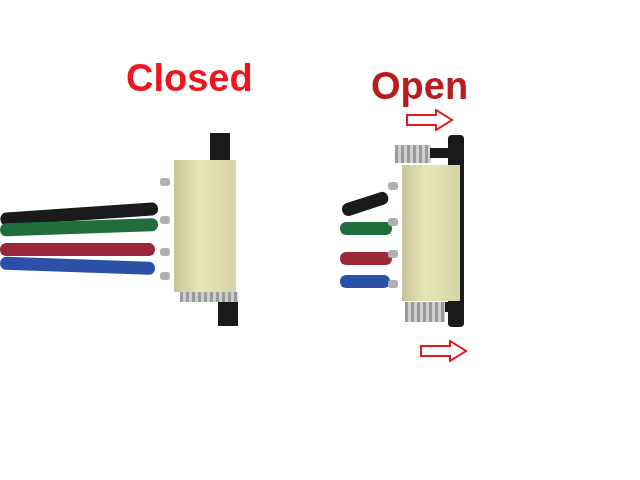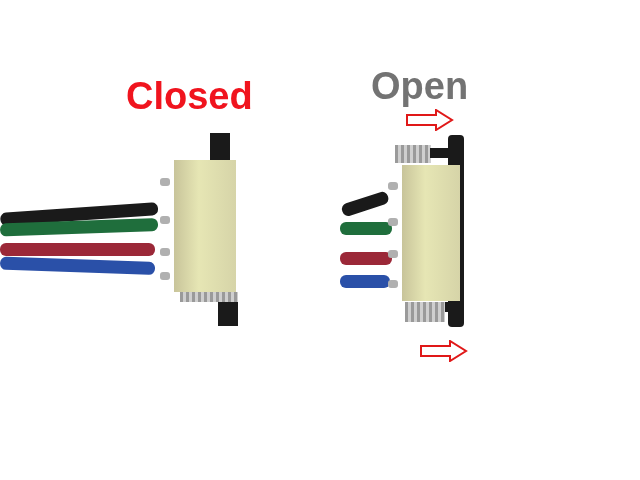--- a/index.html
+++ b/index.html
@@ -1,19 +1,19 @@
 <!DOCTYPE html>
 <html><head>
 <meta charset="utf-8">
 <style>
   html,body{margin:0;padding:0;}
   body{width:640px;height:480px;background:#ffffff;position:relative;overflow:hidden;font-family:"Liberation Sans",sans-serif;}
   .label{position:absolute;font-weight:bold;font-size:38px;line-height:1;}
-  .closed{left:126px;top:77px;color:#f0141e;}
-  .open{left:371px;top:67px;color:#737373;}
+  .closed{left:126px;top:59px;color:#f0141e;}
+  .open{left:371px;top:67px;color:#b91c1c;}
   .arrow{position:absolute;}
   .wire{position:absolute;height:13px;border-radius:6px;}
   .conn-body{position:absolute;background:linear-gradient(90deg,#c8c49a,#e6e6b4 40%,#d6d4a8);}
   .clip{position:absolute;background:#1a1a1a;}
   .pin{position:absolute;width:10px;height:8px;background:#b0b0b0;border-radius:3px;}
   .strip{position:absolute;background:repeating-linear-gradient(90deg,#9a9a9a 0 3px,#cfcfcf 3px 6px);}
 </style>
 </head>
 <body>
 

